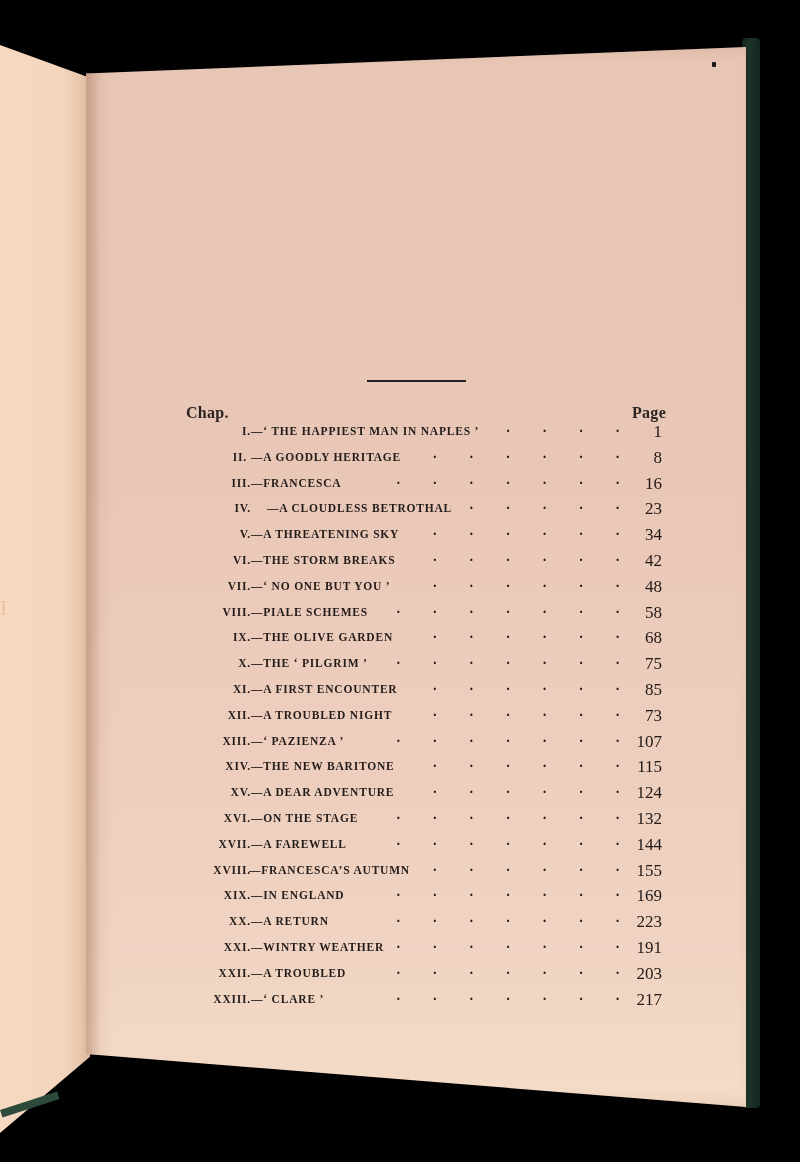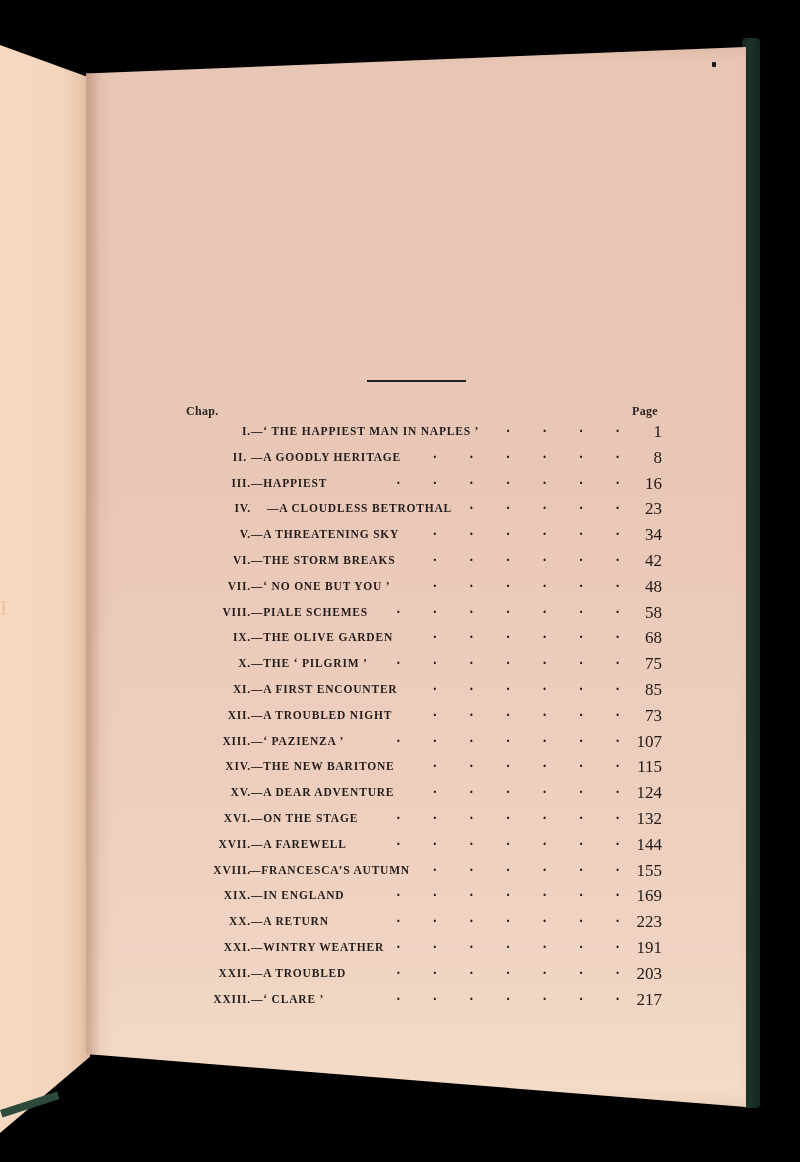--- a/index.html
+++ b/index.html
@@ -103,21 +103,21 @@
       top: 333px;
       width: 99px;
       height: 2px;
       background: #1f1f1f;
     }
     .col-head {
       position: absolute;
       top: 357px;
       font-family: "Liberation Serif", serif;
       font-weight: bold;
-      font-size: 12px;
+      font-size: 16px;
       color: #2a2320;
       letter-spacing: 0.3px;
     }
     .col-chap { left: 100px; }
     .col-page { left: 546px; }
 
     .toc {
       position: absolute;
       left: 0;
       top: 372px;
@@ -203,21 +203,21 @@
             <span>·</span>
             <span>·</span>
             <span>·</span>
             <span>·</span>
             <span>·</span>
           </div>
           <span class="toc-page">8</span>
         </div>
         <div class="toc-row">
           <span class="label-text num" style="right: 495px;">III.</span>
-          <span class="label-text" style="left: 165px;">—HAPPIEST</span>
+          <span class="label-text" style="left: 165px;">—FRANCESCA</span>
           <div class="toc-dots">
             <span>·</span>
             <span>·</span>
             <span>·</span>
             <span>·</span>
             <span>·</span>
             <span>·</span>
             <span>·</span>
           </div>
           <span class="toc-page">16</span>

